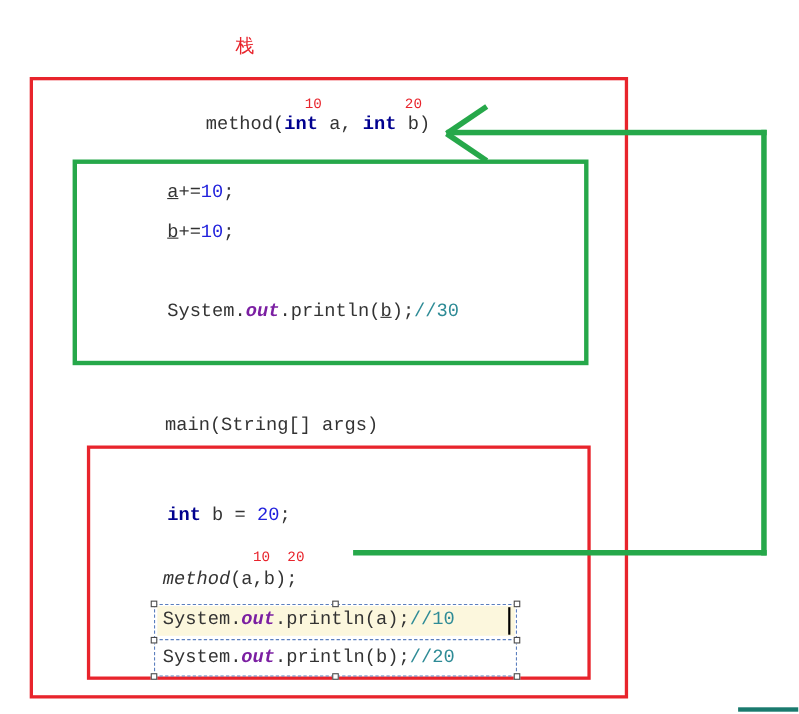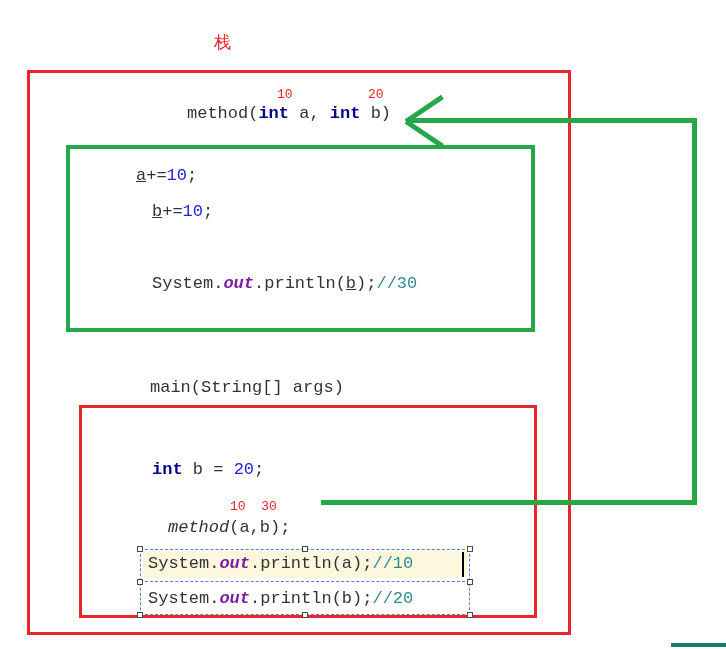--- a/index.html
+++ b/index.html
@@ -26,21 +26,21 @@
     line-height: 20px;
     color: #333333;
     white-space: pre;
     letter-spacing: 0px;
   }
   .kw      { color: #00008f; font-weight: bold; }
   .num     { color: #2222dd; }
   .cmt     { color: #2e8b96; }
   .outfld  { color: #7b1fa2; font-weight: bold; font-style: italic; }
   .var-u   { text-decoration: underline; }
-  .ital    { font-style: italic; margin-left: 20px; }
+  .ital    { font-style: italic; }
 
   
   .redlabel {
     position: absolute;
     color: #e8242c;
     font-family: "Liberation Mono", "DejaVu Sans Mono", monospace;
     font-size: 13px;
     line-height: 14px;
     white-space: pre;
   }
@@ -115,35 +115,35 @@
 
   <div class="box box-red" style="left:27px; top:70px; width:544px; height:565px;"></div>
 
   <div class="redlabel" style="left:277px; top:88px;">10</div>
   <div class="redlabel" style="left:368px; top:88px;">20</div>
 
   <div class="code" style="left:151px; top:104px;padding-left:36px;"><span>method(</span><span class="kw">int</span><span> a, </span><span class="kw">int</span><span> b)</span></div>
 
   <div class="box box-green" style="left:66px; top:145px; width:469px; height:187px;"></div>
 
-  <div class="code" style="left:136px; top:166px;"><span class="var-u">a</span><span>+=</span><span class="num">10</span><span>;</span></div>
+  <div class="code" style="left:152px; top:166px;"><span class="var-u">a</span><span>+=</span><span class="num">10</span><span>;</span></div>
 
   <div class="code" style="left:152px; top:202px;"><span class="var-u">b</span><span>+=</span><span class="num">10</span><span>;</span></div>
 
 
   <div class="code" style="left:152px; top:274px;"><span>System.</span><span class="outfld">out</span><span>.println(</span><span class="var-u">b</span><span>);</span><span class="cmt">//30</span></div>
 
   <div class="code" style="left:150px; top:378px;">main(String[] args)</div>
 
   <div class="box box-red" style="left:79px; top:405px; width:458px; height:213px;"></div>
 
 
   <div class="code" style="left:152px; top:460px;"><span class="kw">int</span><span> b = </span><span class="num">20</span><span>;</span></div>
 
-  <div class="redlabel" style="left:230px; top:500px;">10  30</div>
+  <div class="redlabel" style="left:230px; top:500px;">10  20</div>
 
   <div class="code" style="left:148px; top:518px;"><span class="ital">method</span><span>(a,b);</span></div>
 
   <div class="sel-hl" style="left:143px; top:551px; width:325px; height:27px;"></div>
 
   <div class="sel-box" style="left:140px; top:549px; width:330px; height:66px;"></div>
   <div class="sel-mid" style="left:140px; top:581px; width:330px;"></div>
 
   <div class="handle" style="left:137px; top:546px;"></div>
   <div class="handle" style="left:302px; top:546px;"></div>

